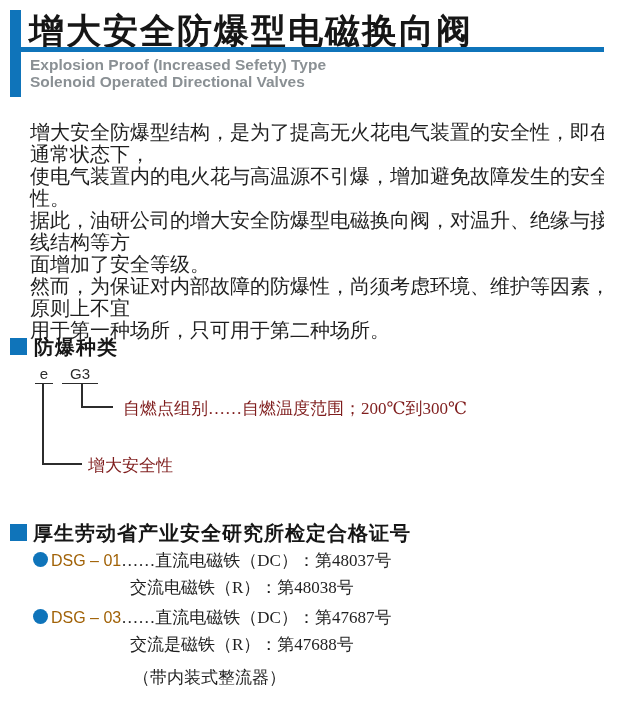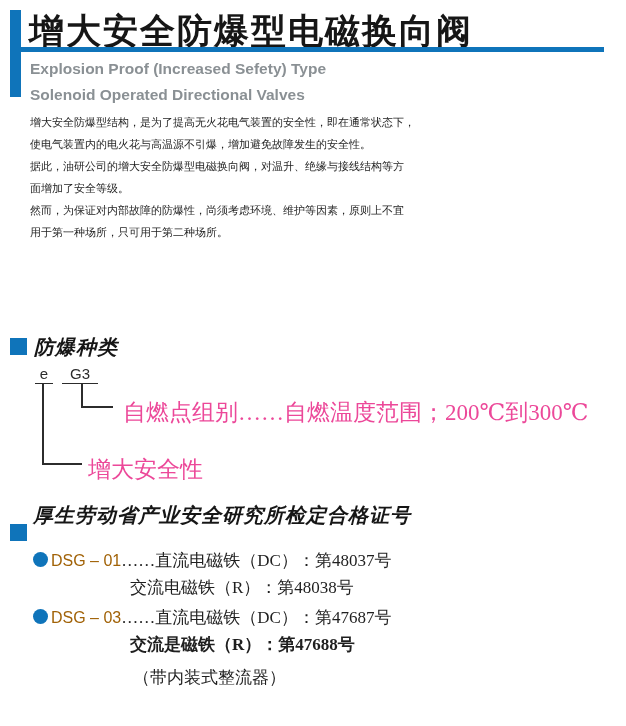--- a/index.html
+++ b/index.html
@@ -34,31 +34,31 @@
     position: absolute;
     left: 21px; top: 47px;
     width: 605px; height: 5px;
     background: #0f74ba;
   }
   .subtitle {
     position: absolute;
     left: 30px; top: 56px;
     font-size: 15.5px;
     font-weight: 700;
-    line-height: 26px;
+    line-height: 17px;
     color: #8a9094;
     white-space: pre-line;
   }
   
   .intro {
     position: absolute;
-    left: 30px; top: 111px;
+    left: 30px; top: 123px;
     width: 592px;
-    font-family: Liberation Sans, sans-serif;
-    font-size: 11px;
+    font-family: Liberation Mono, monospace;
+    font-size: 20px;
     line-height: 22px;
     color: #1f1f1f;
     white-space: pre-line;
   }
   
   .sq-bullet {
     position: absolute;
     width: 17px; height: 17px;
     background: #0f74ba;
   }
@@ -76,22 +76,22 @@
     font-size: 15px;
     color: #2c2c2c;
     text-align: center;
     border-bottom: 1.5px solid #2c2c2c;
     padding-bottom: 1px;
   }
   .dline { position: absolute; background: #2c2c2c; }
   .diagram-note {
     position: absolute;
     font-family: "Liberation Serif", "DejaVu Serif", serif;
-    font-size: 23px;
-    color: #ec4899;
+    font-size: 17px;
+    color: #7f1d1d;
     white-space: nowrap;
   }
   
   .dot-bullet {
     position: absolute;
     width: 15px; height: 15px;
     border-radius: 50%;
     background: #0f74ba;
   }
   .cert-row {
@@ -125,49 +125,49 @@
 Solenoid Operated Directional Valves</div>
 
   <p class="intro">增大安全防爆型结构，是为了提高无火花电气装置的安全性，即在通常状态下，
 使电气装置内的电火花与高温源不引爆，增加避免故障发生的安全性。
 据此，油研公司的增大安全防爆型电磁换向阀，对温升、绝缘与接线结构等方
 面增加了安全等级。
 然而，为保证对内部故障的防爆性，尚须考虑环境、维护等因素，原则上不宜
 用于第一种场所，只可用于第二种场所。</p>
 
   <div class="sq-bullet" style="left:10px; top:338px;"></div>
-  <div class="section-title" style="left:34px; top:334px;font-style:italic;">防爆种类</div>
+  <div class="section-title" style="left:34px; top:334px;">防爆种类</div>
 
   <div class="code-label" style="left:35px; top:365px; width:18px;">e</div>
   <div class="code-label" style="left:62px; top:365px; width:36px;">G3</div>
 
   <div class="dline" style="left:81px; top:384px; width:2px; height:24px;"></div>
   <div class="dline" style="left:81px; top:406px; width:32px; height:2px;"></div>
   <div class="diagram-note" style="left:123px; top:397px;">自燃点组别……自燃温度范围；200℃到300℃</div>
 
   <div class="dline" style="left:42px; top:384px; width:2px; height:81px;"></div>
   <div class="dline" style="left:42px; top:463px; width:40px; height:2px;"></div>
   <div class="diagram-note" style="left:88px; top:454px;">增大安全性</div>
 
   <div class="sq-bullet" style="left:10px; top:524px;"></div>
-  <div class="section-title" style="left:33px; top:502px;font-style:italic;">厚生劳动省产业安全研究所检定合格证号</div>
+  <div class="section-title" style="left:33px; top:520px;">厚生劳动省产业安全研究所检定合格证号</div>
 
   <div class="dot-bullet" style="left:33px; top:552px;"></div>
   <div class="cert-row" style="left:51px; top:549px;">
     <span class="cert-code">DSG – 01</span><span class="cert-text">……直流电磁铁（DC）：第48037号</span>
   </div>
   <div class="cert-row" style="left:130px; top:576px;">
     <span class="cert-text">交流电磁铁（R）：第48038号</span>
   </div>
 
   <div class="dot-bullet" style="left:33px; top:609px;"></div>
   <div class="cert-row" style="left:51px; top:606px;">
     <span class="cert-code">DSG – 03</span><span class="cert-text">……直流电磁铁（DC）：第47687号</span>
   </div>
-  <div class="cert-row" style="left:130px; top:633px;font-weight:bold;">
+  <div class="cert-row" style="left:130px; top:633px;">
     <span class="cert-text">交流是磁铁（R）：第47688号</span>
   </div>
   <div class="cert-row" style="left:133px; top:658px;margin-top:8px;">
     <span class="cert-text">（带内装式整流器）</span>
   </div>
 
   <div class="frame-line" style="left:621px; top:84px; width:2px; height:494px;"></div>
   <div class="frame-line" style="left:614px; top:84px; width:8px; height:2px;"></div>
   <div class="frame-line" style="left:614px; top:576px; width:9px; height:2px;"></div>
 

